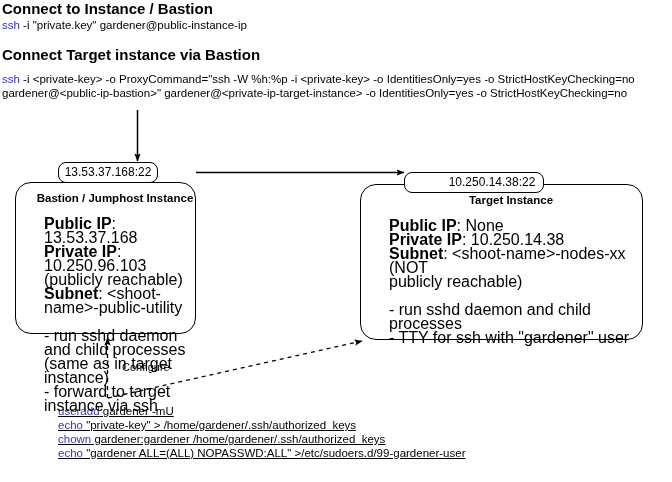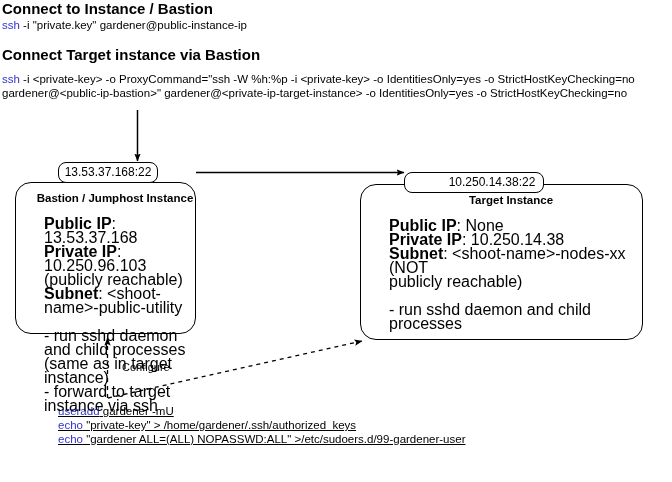--- a/index.html
+++ b/index.html
@@ -135,22 +135,24 @@
 <div class="abs portbox" style="left:404px; top:172px; width:102px;padding-left:36px;">10.250.14.38:22</div>
 
 <div class="abs instbox" style="left:360px; top:184px; width:283px; height:156px;">
   <div class="inst-title">Target Instance</div>
   <div class="inst-body">
     <div><span class="b">Public IP</span><span>: None</span></div>
     <div><span class="b">Private IP</span><span>: 10.250.14.38</span></div>
     <div><span class="b">Subnet</span><span>: &lt;shoot-name&gt;-nodes-xx (NOT</span></div>
     <div>publicly reachable)</div>
     <div class="inst-notes">- run sshd daemon and child processes</div>
+    <div>- TTY for ssh with "gardener" user</div>
   </div>
 </div>
 
 <div class="abs lbl-configure" style="left:122px; top:361px;">Configure</div>
 
 <div class="abs bottom-cmds" style="left:58px; top:404px;">
   <div><span class="kw">useradd</span><span> gardener -mU</span></div>
   <div><span class="kw">echo</span><span> "private-key" &gt; /home/gardener/.ssh/authorized_keys</span></div>
+  <div><span class="kw">chown</span><span> gardener:gardener /home/gardener/.ssh/authorized_keys</span></div>
   <div><span class="kw">echo</span><span> "gardener ALL=(ALL) NOPASSWD:ALL" &gt;/etc/sudoers.d/99-gardener-user</span></div>
 </div>
 
 </body></html>

